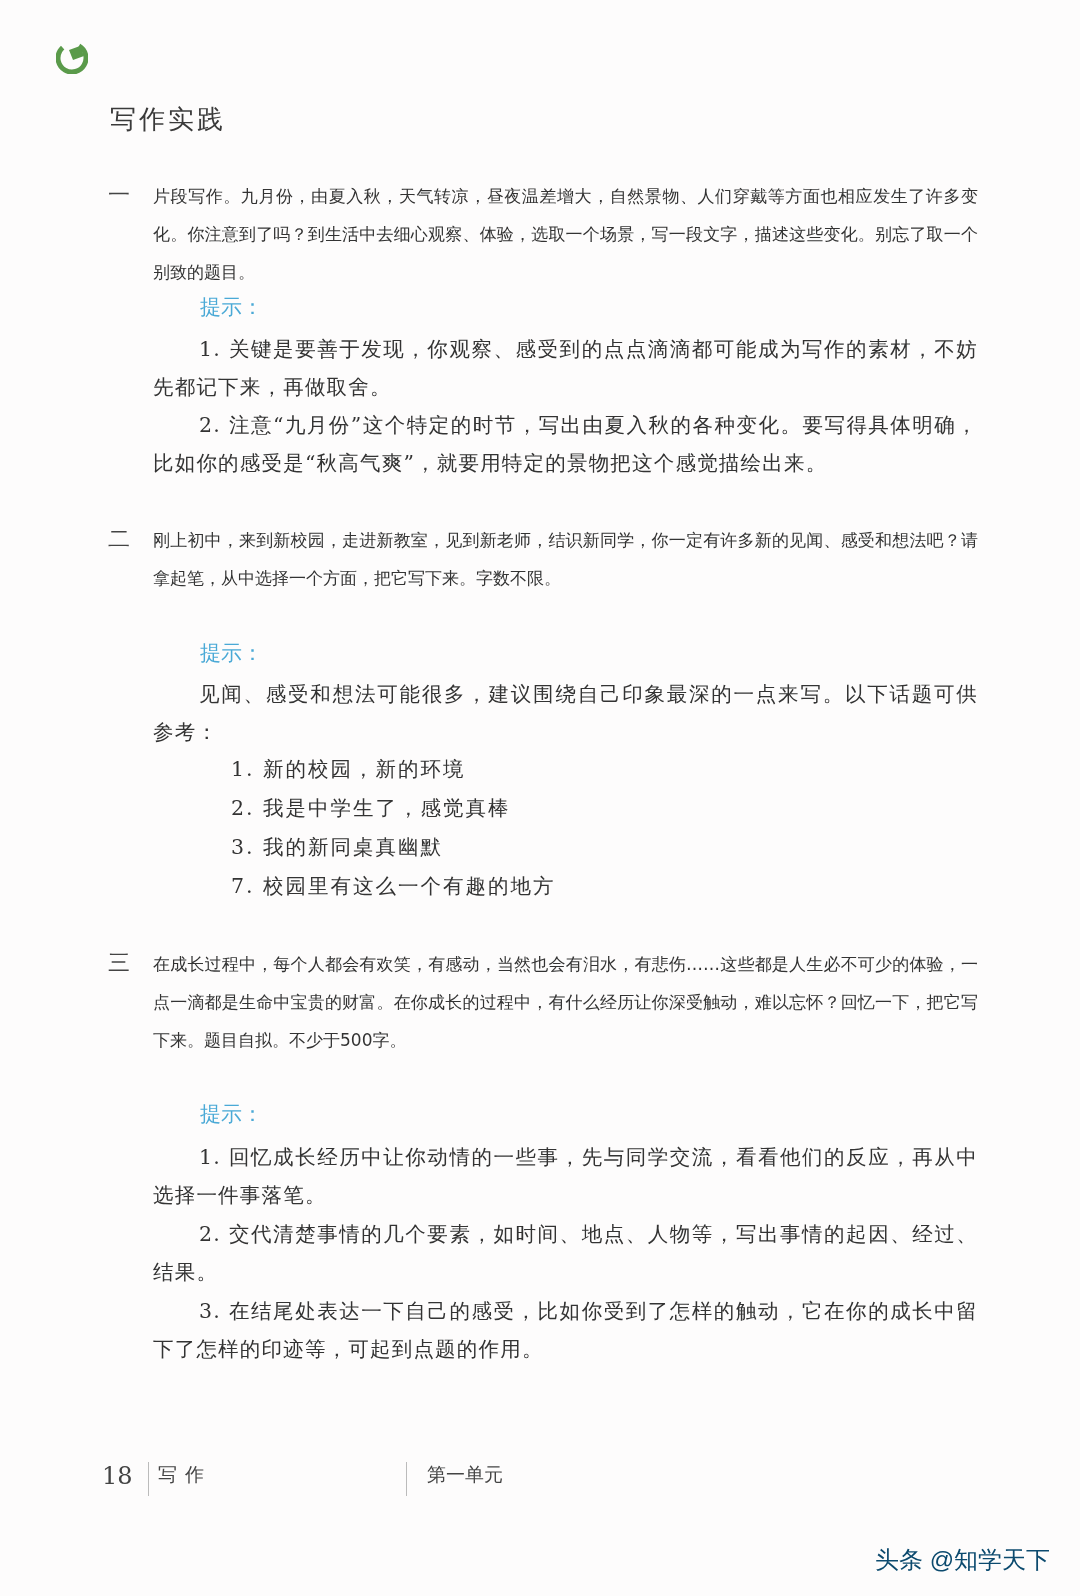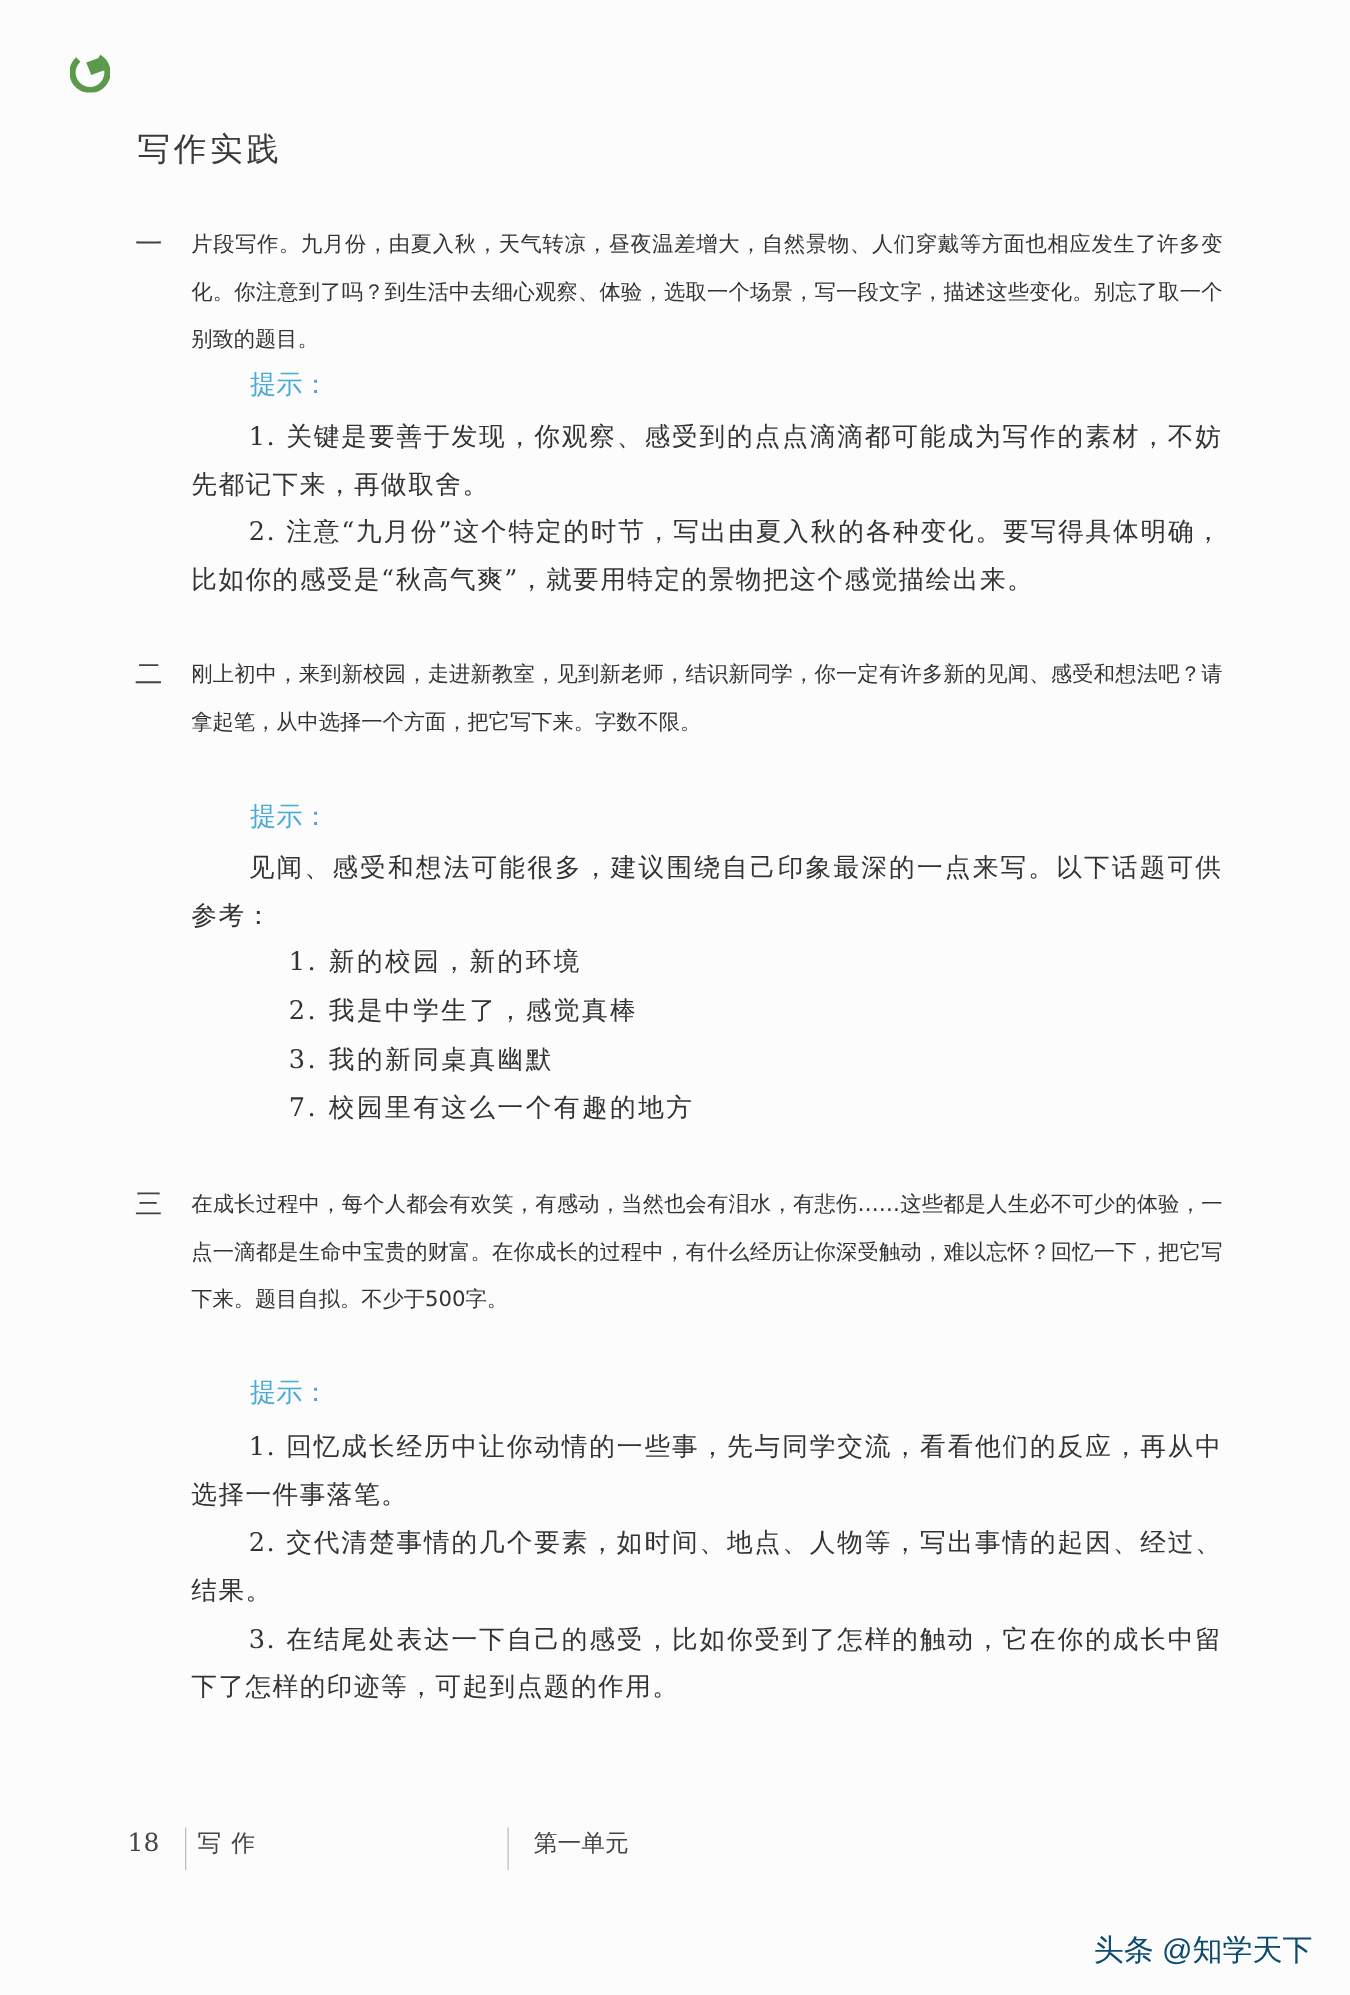--- a/index.html
+++ b/index.html
@@ -32,21 +32,21 @@
   .hint-para {
     position: absolute; left: 153px; width: 825px;
     font-size: 20.5px; line-height: 38px; color: #333;
     text-indent: 46px; text-align: justify; letter-spacing: 1.2px;
   }
   .topic {
     position: absolute; left: 198px;
     font-size: 20.5px; line-height: 38px; color: #333; letter-spacing: 2px; margin-left: 33px;
   }
   .footer { position: absolute; top: 1462px; left: 0; width: 1080px; height: 40px; }
-  .pageno { position: absolute; left: 102px; top: 0; font-size: 20px; color: #444; }
+  .pageno { position: absolute; left: 102px; top: 0; font-size: 24px; color: #444; }
   .vdiv { position: absolute; top: 0; width: 1px; height: 34px; background: #bbb; }
   .footer-sec { position: absolute; left: 158px; top: 0; font-size: 19px; color: #444; letter-spacing: 8px; font-family: "DejaVu Sans", sans-serif; }
   .footer-unit { position: absolute; left: 427px; top: 0; font-size: 19px; color: #444; font-family: "DejaVu Sans", sans-serif; }
   .watermark {
     position: absolute; right: 30px; top: 1544px;
     font-family: Liberation Sans, sans-serif; font-size: 24px; color: #0c4a6e;
     text-shadow: 0 0 2px #fff, 0 0 2px #fff;
   }
 </style>
 </head>

